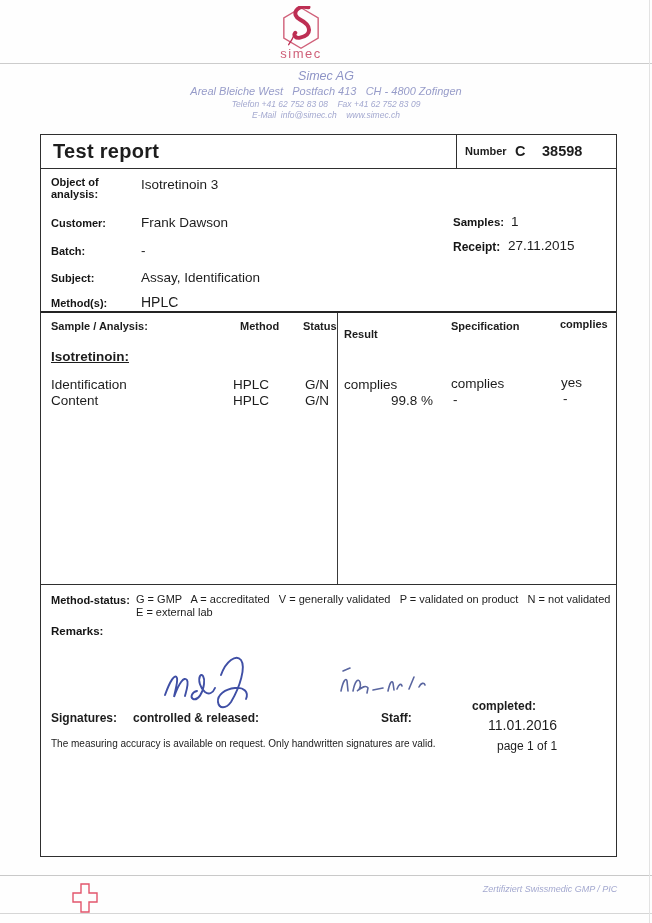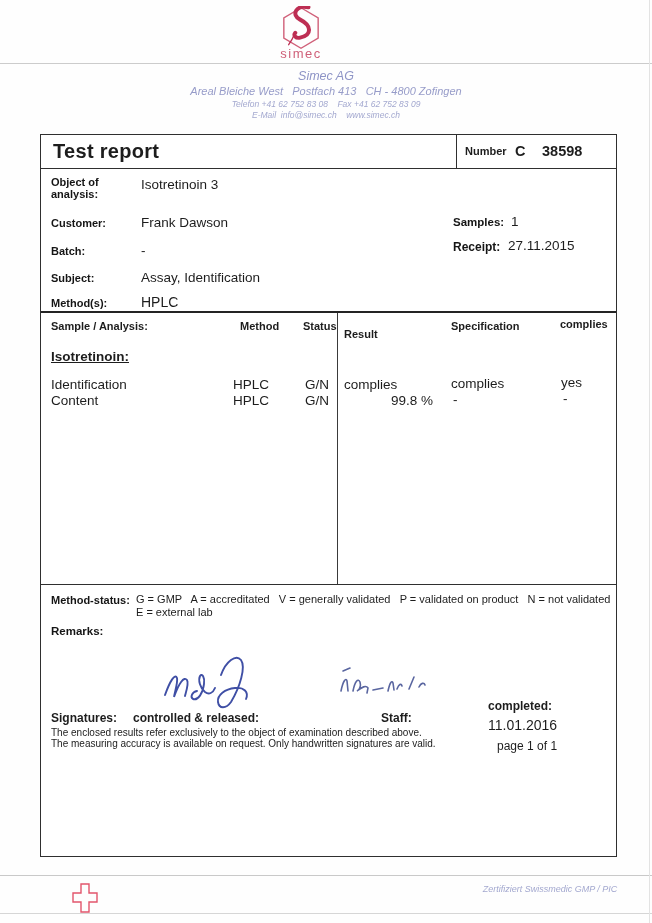--- a/index.html
+++ b/index.html
@@ -161,25 +161,24 @@
                  M40,27 L50,25
                  M55,28 C57,19 59,17 60,20 L61,27 M64,26 C66,21 68,20 69,23
                  M76,26 L81,14 M86,24 C88,20 91,19 92,22" fill="none" stroke="#5a66a0" stroke-width="1.6" stroke-linecap="round"></path>
       </svg>
     </div>
 
     <span class="abs sig-lab" style="left:10px;  top:126px;">Signatures:</span>
     <span class="abs sig-lab" style="left:92px;  top:126px;">controlled &amp; released:</span>
     <span class="abs sig-lab" style="left:340px; top:126px;">Staff:</span>
 
-    <span class="abs sig-lab" style="left:447px; top:114px;">completed:</span>
+    <span class="abs sig-lab" style="left:431px; top:114px;">completed:</span>
     <span class="abs" style="left:447px; top:132px; font-size:14px;">11.01.2016</span>
     <span class="abs" style="left:456px; top:154px; font-size:12px;">page 1 of 1</span>
 
-    <span class="abs disc" style="left:10px; top:142px;">The enclosed results refer exclusively to the object of examination described above.</span>
     <span class="abs disc" style="left:10px; top:153px;">The measuring accuracy is available on request. Only handwritten signatures are  valid.</span>
   </div>
 </div>
 
 <div class="abs foot-rule"></div>
 
 <div class="abs stl-block">
   <svg class="abs" style="left:36px; top:1px;" width="26" height="30" viewBox="0 0 26 30">
     <path d="M9,1 H17 V10 H25 V19 H17 V29 H9 V19 H1 V10 H9 Z" fill="none" stroke="#e2566c" stroke-width="1.4"></path>
   </svg>

